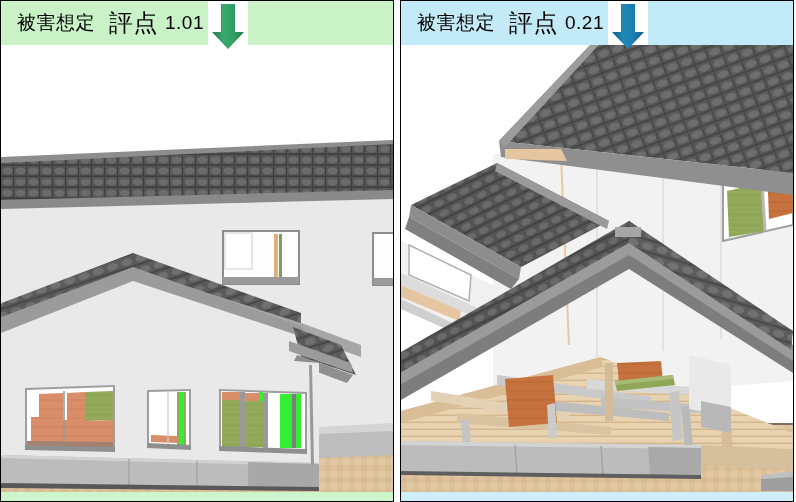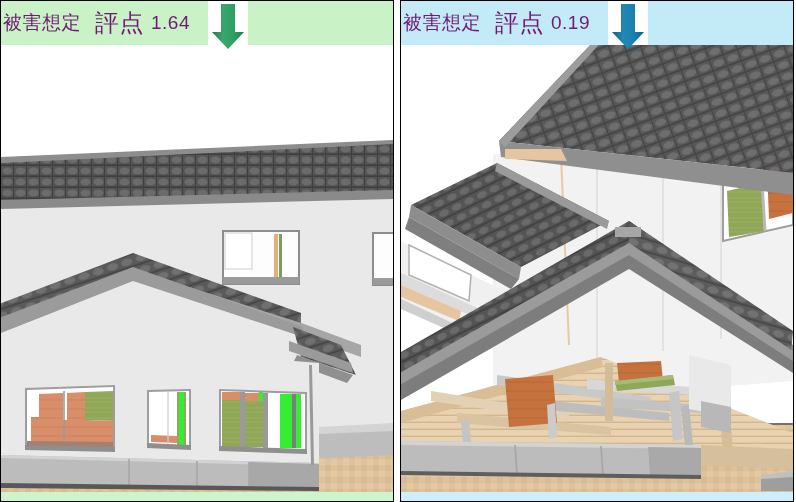--- a/index.html
+++ b/index.html
@@ -19,23 +19,23 @@
     background:#ffffff;
     overflow:hidden;
     flex:0 0 auto;
   }
   .panel.left{ margin-right:6px; }
 
   .panel-header{
     position:relative;
     height:44px;
     display:flex; align-items:center;
-    padding-left:2px;
+    padding-left:16px;
     font-size:19px;
-    color:#701a75;
+    color:#000000;
     letter-spacing:.5px;
     white-space:nowrap;
     z-index:3;
   }
   .hdr-title{ font-size:19px; }
   .hdr-gap{ display:inline-block; width:14px; }
   .hdr-score-label{ font-size:24px; }
   .hdr-score-value{ font-size:19px; margin-left:7px; }
 
   
@@ -80,21 +80,21 @@
 <div class="app">
 
   <div class="panel left">
 
     <div class="panel-header">
       <div class="hdr-bg" id="hdr-bg-0" style="background: rgb(201, 242, 198);"></div>
       <span style="position:relative;z-index:2;display:flex;align-items:center;">
         <span class="hdr-title">被害想定</span>
         <span class="hdr-gap"></span>
         <span class="hdr-score-label">評点</span>
-        <span class="hdr-score-value">1.64</span>
+        <span class="hdr-score-value">1.01</span>
       </span>
 
       <div class="arrow-well"></div>
       <div class="arrow">
         <svg viewBox="0 0 34 46" xmlns="http://www.w3.org/2000/svg">
           <defs>
             <linearGradient id="agL" x1="0" y1="0" x2="1" y2="0">
               <stop offset="0%" stop-color="#1f7a4a"></stop>
               <stop offset="35%" stop-color="#39a86e"></stop>
               <stop offset="70%" stop-color="#2e9e63"></stop>
@@ -227,21 +227,21 @@
   </div>
 
   <div class="panel right">
 
     <div class="panel-header">
       <div class="hdr-bg" id="hdr-bg-1" style="background: rgb(195, 234, 247);"></div>
       <span style="position:relative;z-index:2;display:flex;align-items:center;">
         <span class="hdr-title">被害想定</span>
         <span class="hdr-gap"></span>
         <span class="hdr-score-label">評点</span>
-        <span class="hdr-score-value">0.19</span>
+        <span class="hdr-score-value">0.21</span>
       </span>
 
       <div class="arrow-well"></div>
       <div class="arrow">
         <svg viewBox="0 0 34 46" xmlns="http://www.w3.org/2000/svg">
           <defs>
             <linearGradient id="agR" x1="0" y1="0" x2="1" y2="0">
               <stop offset="0%" stop-color="#0d5f87"></stop>
               <stop offset="35%" stop-color="#2089b8"></stop>
               <stop offset="70%" stop-color="#1a7fae"></stop>

